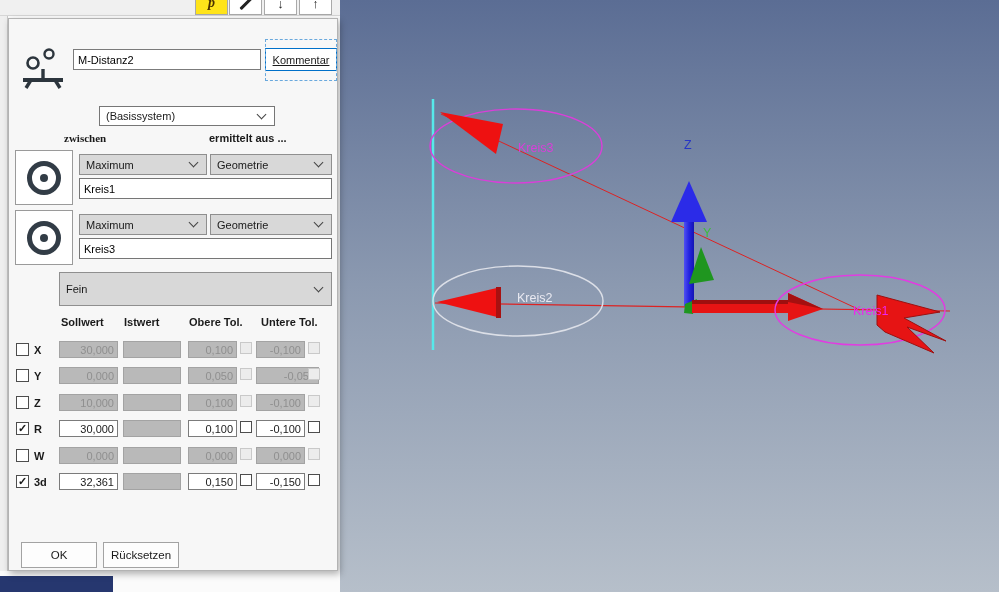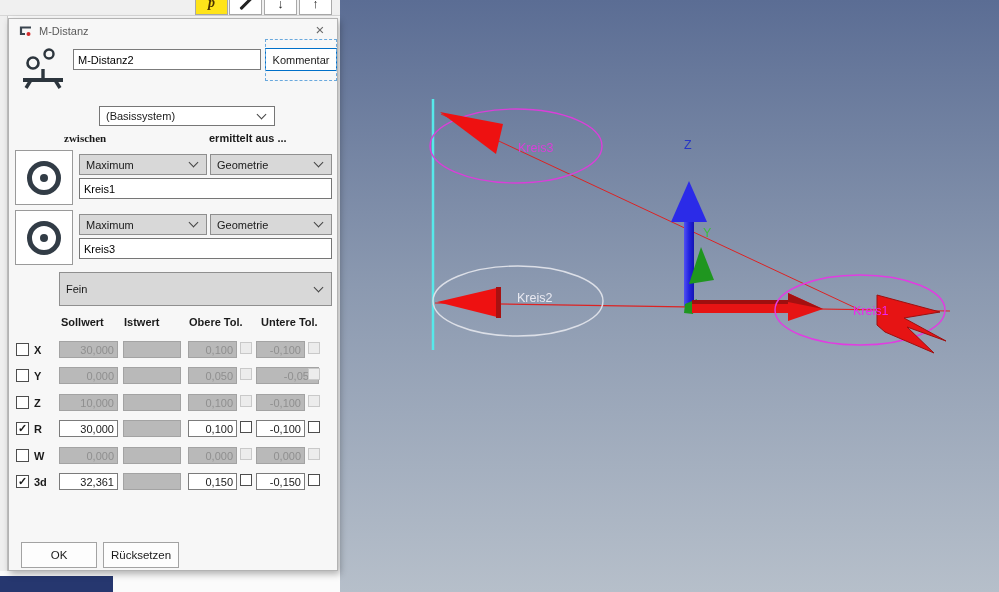--- a/index.html
+++ b/index.html
@@ -30,21 +30,21 @@
     border:1px solid #b3b3b3; box-shadow:2px 3px 7px rgba(0,0,0,.3); }
   .titlebar { position:absolute; left:0; top:0; width:100%; height:24px; }
   .title-text { position:absolute; left:30px; top:6px; color:#5a5a5a; font-size:11px; }
   .title-icon { position:absolute; left:9px; top:6px; }
   .close-btn { position:absolute; right:8px; top:2px; width:18px; height:18px; color:#6a6a6a; font-size:15px; text-align:center; line-height:18px; cursor:default; }
 
   .big-icon { position:absolute; left:10px; top:28px; }
 
   .name-input { position:absolute; left:64px; top:30px; width:188px; height:21px; border:1px solid #7b7b7b; background:#fff; font:11px "Liberation Sans",sans-serif; padding:0 4px; }
   .comment-btn { position:absolute; left:256px; top:29px; width:72px; height:23px; background:#fff; border:1px solid #0070c9; display:flex; align-items:center; justify-content:center; }
-  .comment-inner { border:1px dashed #6aa9dd; padding:14px 7px; font-size:11px; }
+  .comment-inner { border:1px dashed #6aa9dd; padding:14px 7px; font-size:11px;text-decoration:underline; }
 
   .combo { position:absolute; background:#d8d8d8; border:1px solid #8f8f8f; display:flex; align-items:center; }
   .combo.white { background:#fff; border-color:#767676; }
   .combo-text { padding-left:6px; flex:1; overflow:hidden; white-space:nowrap; }
   .chev { width:7px; height:7px; border-right:1.4px solid #444; border-bottom:1.4px solid #444; transform:rotate(45deg); margin:-4px 9px 0 0; }
 
   .basis-combo { left:90px; top:87px; width:176px; height:20px; }
   .lab-bold { position:absolute; font-weight:bold; font-size:11px; }
   .zwischen-lab { left:55px; top:113px;font-family:Liberation Serif, serif; }
   .ermittelt-lab { left:200px; top:113px; }
@@ -135,28 +135,20 @@
       </div>
     <div class="tb-btn up">
         <span>↑</span>
       </div>
   </div>
 </div>
 <div class="below-dialog"></div>
 <div class="navy-fragment"></div>
 
 <div class="dialog">
-  <div class="titlebar">
-    <svg class="title-icon" width="16" height="12">
-      <polyline points="13,2.5 3,2.5 3,9 7,9" fill="none" stroke="#3a454f" stroke-width="2.2"></polyline>
-      <circle cx="10.5" cy="9" r="2" fill="#d22b2b"></circle>
-    </svg>
-    <span class="title-text">M-Distanz</span>
-    <div class="close-btn">×</div>
-  </div>
 
   <svg class="big-icon" width="48" height="44">
     <circle cx="30" cy="7" r="4.5" fill="none" stroke="#2c353d" stroke-width="2.4"></circle>
     <circle cx="14" cy="16" r="5.5" fill="none" stroke="#2c353d" stroke-width="2.6"></circle>
     <line x1="4" y1="33" x2="44" y2="33" stroke="#2c353d" stroke-width="4"></line>
     <line x1="12" y1="33" x2="7" y2="41" stroke="#2c353d" stroke-width="3.4"></line>
     <line x1="36" y1="33" x2="41" y2="41" stroke="#2c353d" stroke-width="3.4"></line>
     <line x1="24" y1="31" x2="24" y2="22" stroke="#2c353d" stroke-width="3.4"></line>
   </svg>
 

